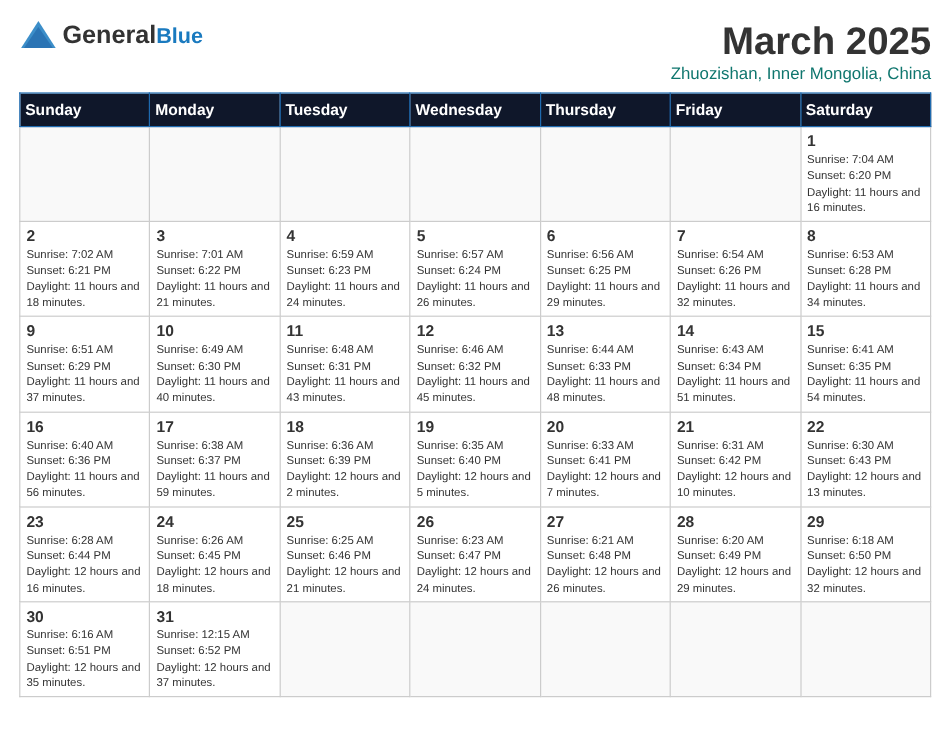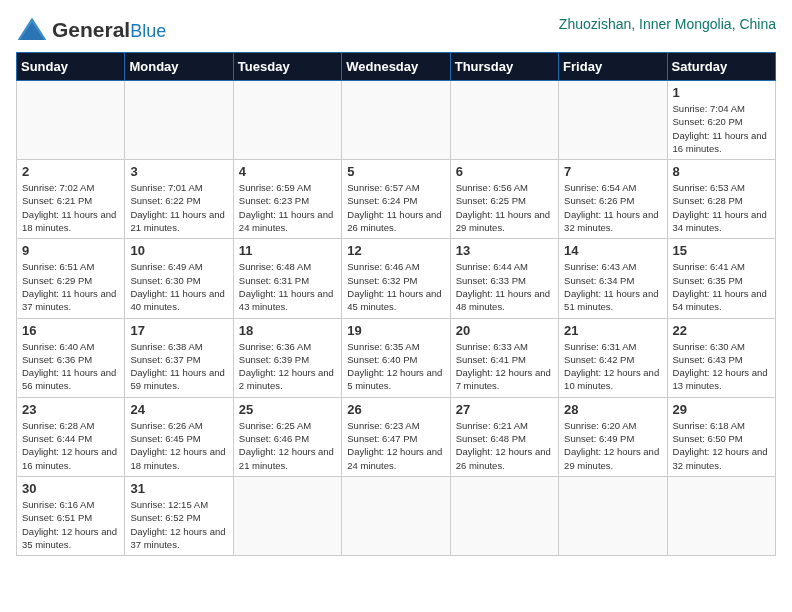--- a/index.html
+++ b/index.html
@@ -21,21 +21,21 @@
       align-items: center;
       gap: 4px;
     }
     .logo-text-general {
       font-size: 21px;
       font-weight: bold;
       color: #333;
     }
     .logo-text-blue {
       font-size: 18px;
-      font-weight: normal;
+      font-weight: bold;
       color: #1a7abf;
     }
     .logo-icon {
       width: 32px;
       height: 28px;
     }
     .title-area {
       text-align: right;
     }
     .calendar-title {
@@ -97,20 +97,21 @@
   <div class="logo">
     <svg class="logo-icon" viewBox="0 0 40 35" xmlns="http://www.w3.org/2000/svg">
       <polygon points="20,2 38,30 2,30" fill="#1a7abf" opacity="0.85"></polygon>
       <polygon points="20,8 35,30 5,30" fill="#1a5a9f" opacity="0.5"></polygon>
     </svg>
     <span>
       <span class="logo-text-general">General</span><span class="logo-text-blue">Blue</span>
     </span>
   </div>
   <div class="title-area">
+    <div class="calendar-title">March 2025</div>
     <div class="calendar-subtitle">Zhuozishan, Inner Mongolia, China</div>
   </div>
 </div>
 
 <table>
   <thead>
     <tr>
     <th>Sunday</th>
         <th>Monday</th>
         <th>Tuesday</th>

